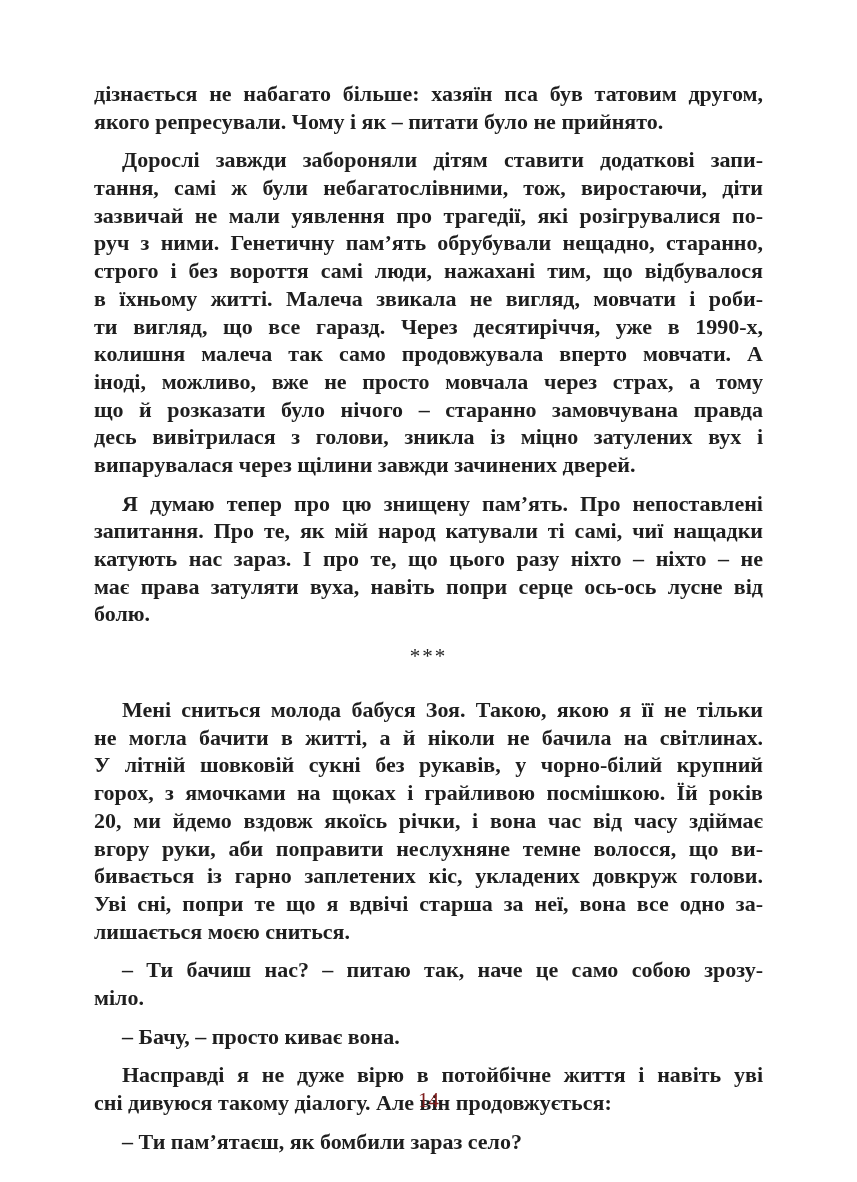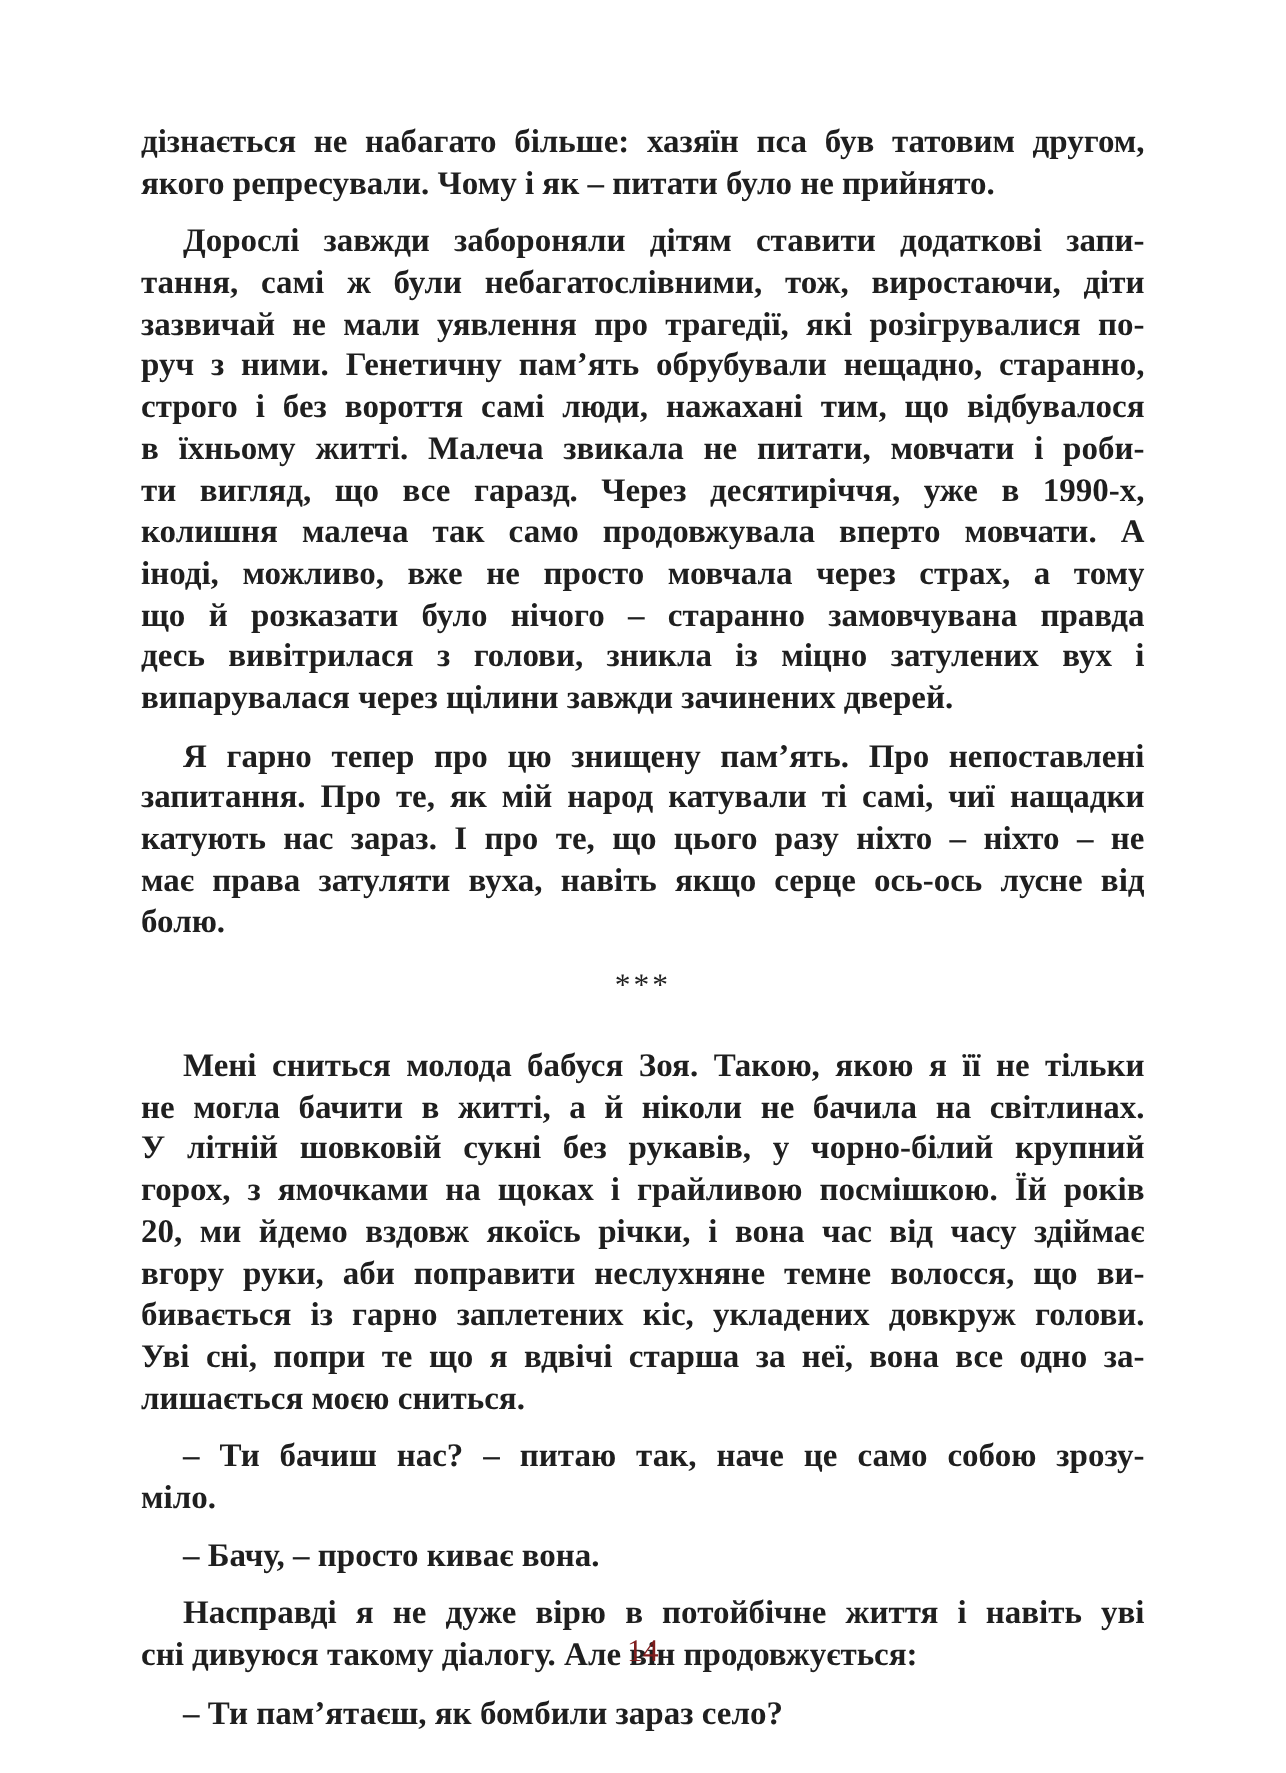--- a/index.html
+++ b/index.html
@@ -65,31 +65,31 @@
 
 <div class="page">
   <div class="text-block">
       <div class="line">дізнається не набагато більше: хазяїн пса був татовим другом,</div>
       <div class="line last">якого репресували. Чому і як – питати було не прийнято.</div>
       <div class="line indent">Дорослі завжди забороняли дітям ставити додаткові запи-</div>
       <div class="line">тання, самі ж були небагатослівними, тож, виростаючи, діти</div>
       <div class="line">зазвичай не мали уявлення про трагедії, які розігрувалися по-</div>
       <div class="line">руч з ними. Генетичну пам’ять обрубували нещадно, старанно,</div>
       <div class="line">строго і без вороття самі люди, нажахані тим, що відбувалося</div>
-      <div class="line">в їхньому житті. Малеча звикала не питати, мовчати і роби-</div>
+      <div class="line">в їхньому житті. Малеча звикала не вигляд, мовчати і роби-</div>
       <div class="line">ти вигляд, що все гаразд. Через десятиріччя, уже в 1990-х,</div>
       <div class="line">колишня малеча так само продовжувала вперто мовчати. А</div>
       <div class="line">іноді, можливо, вже не просто мовчала через страх, а тому</div>
       <div class="line">що й розказати було нічого – старанно замовчувана правда</div>
       <div class="line">десь вивітрилася з голови, зникла із міцно затулених вух і</div>
       <div class="line last">випарувалася через щілини завжди зачинених дверей.</div>
-      <div class="line indent">Я гарно тепер про цю знищену пам’ять. Про непоставлені</div>
+      <div class="line indent">Я думаю тепер про цю знищену пам’ять. Про непоставлені</div>
       <div class="line">запитання. Про те, як мій народ катували ті самі, чиї нащадки</div>
       <div class="line">катують нас зараз. І про те, що цього разу ніхто – ніхто – не</div>
-      <div class="line">має права затуляти вуха, навіть якщо серце ось-ось лусне від</div>
+      <div class="line">має права затуляти вуха, навіть попри серце ось-ось лусне від</div>
       <div class="line last">болю.</div>
       <div class="separator">
         <span>***</span>
       </div>
       <div class="line indent">Мені сниться молода бабуся Зоя. Такою, якою я її не тільки</div>
       <div class="line">не могла бачити в житті, а й ніколи не бачила на світлинах.</div>
       <div class="line">У літній шовковій сукні без рукавів, у чорно-білий крупний</div>
       <div class="line">горох, з ямочками на щоках і грайливою посмішкою. Їй років</div>
       <div class="line">20, ми йдемо вздовж якоїсь річки, і вона час від часу здіймає</div>
       <div class="line">вгору руки, аби поправити неслухняне темне волосся, що ви-</div>

